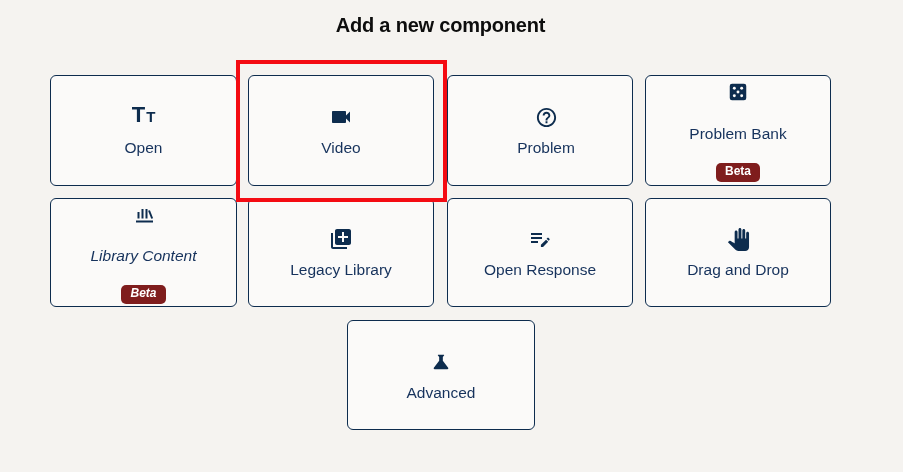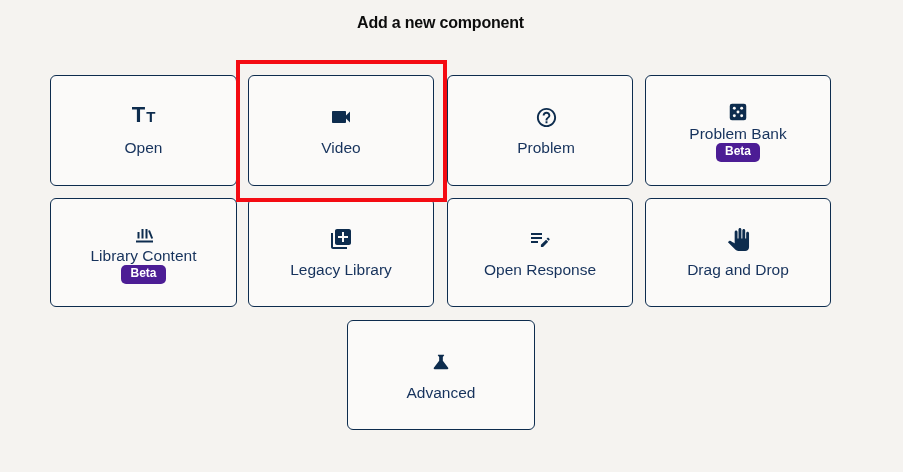--- a/index.html
+++ b/index.html
@@ -9,41 +9,41 @@
     font-family: "Liberation Sans", sans-serif;
     position: relative;
     overflow: hidden;
   }
   .canvas { position: absolute; inset: 0; }
 
   .page-title {
     position: absolute;
     left: 50px; top: 14px; width: 781px;
     text-align: center;
-    font-size: 16px;
+    font-size: 20px;
     font-weight: 700;
     letter-spacing: -0.2px;
     color: #0d0d0d;
   }
 
   .card {
     position: absolute;
     box-sizing: border-box;
     background: #fbfaf9;
     border: 1.5px solid #0d2c4e;
     border-radius: 6px;
     display: flex;
     flex-direction: column;
     align-items: center;
     justify-content: center;
     gap: 9px;
     cursor: pointer;
     color: #0d2c4e;
   }
-  .card.has-badge { gap: 0; }
+  .card.has-badge { gap: 20px; }
 
   .card .label {
     font-size: 15.5px;
     color: #16325c;
   }
 
   .icon-wrap {
     height: 26px;
     display: flex;
     align-items: center;
@@ -55,21 +55,21 @@
     font-weight: 800;
     color: #0d2c4e;
     line-height: 1;
     display: flex;
     align-items: baseline;
   }
   .text-glyph .big { font-size: 22px; }
   .text-glyph .small { font-size: 15px; margin-left: 1px; }
 
   .badge {
-    background: #4c1d95;
+    background: #7f1d1d;
     color: #ffffff;
     font-size: 12px;
     font-weight: 700;
     padding: 2px 9px 3px 9px;
     border-radius: 5px;
     line-height: 1.1;
   }
 
   .highlight-box {
     position: absolute;
@@ -121,21 +121,21 @@
         <circle cx="16" cy="8" r="1.6" fill="#fbfaf9"></circle>
         <circle cx="12" cy="12" r="1.6" fill="#fbfaf9"></circle>
         <circle cx="8" cy="16" r="1.6" fill="#fbfaf9"></circle>
         <circle cx="16" cy="16" r="1.6" fill="#fbfaf9"></circle>
       </svg>
     </span>
     <span class="label">Problem Bank</span>
     <span class="badge">Beta</span>
   </div>
 
-  <div class="card has-badge" style="left:50px; top:198px; width:187px; height:109px;">
+  <div class="card has-badge" style="left:50px; top:198px; width:187px; height:109px;font-style:italic;">
     <span class="icon-wrap">
       <svg width="24" height="24" viewBox="0 0 24 24" fill="none" stroke="#0d2c4e" stroke-width="2">
         <line x1="4" y1="19.5" x2="21" y2="19.5"></line>
         <line x1="6.5" y1="10" x2="6.5" y2="16.5"></line>
         <line x1="10.5" y1="7" x2="10.5" y2="16.5"></line>
         <line x1="14.5" y1="7" x2="14.5" y2="16.5"></line>
         <line x1="17" y1="8.5" x2="20.2" y2="16.5"></line>
       </svg>
     </span>
     <span class="label">Library Content</span>

